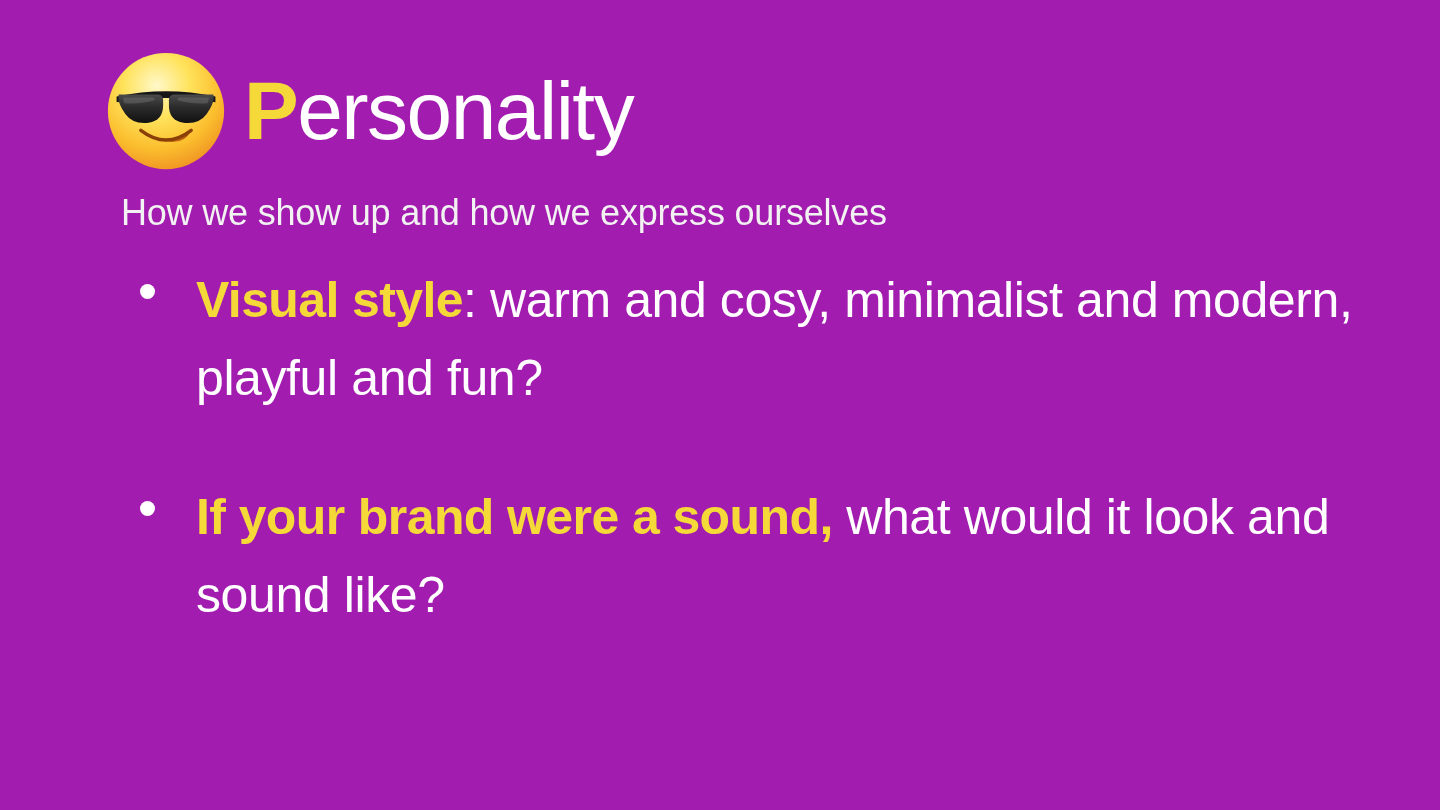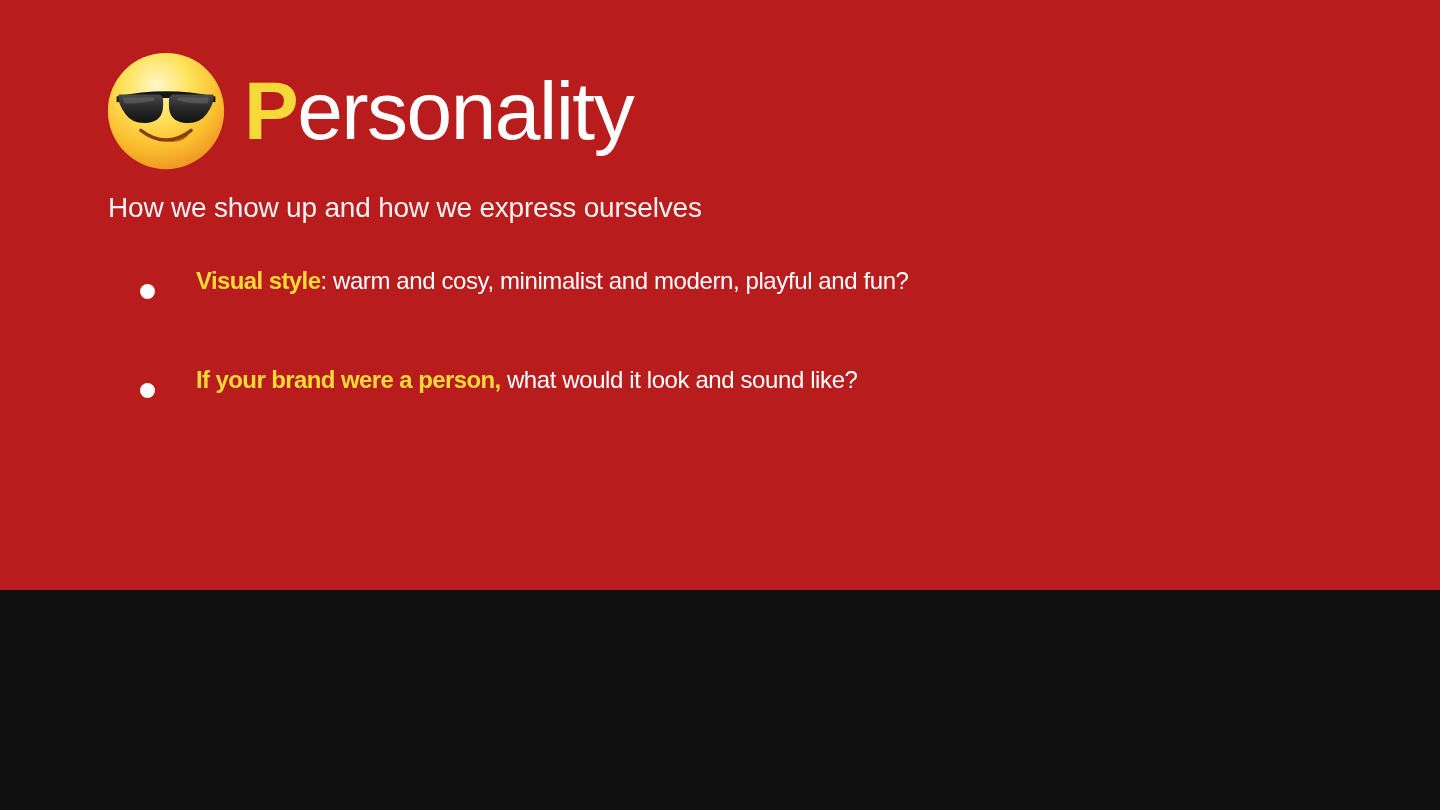--- a/index.html
+++ b/index.html
@@ -12,22 +12,22 @@
     height: 810px;
     background: #101010;
     overflow: hidden;
     font-family: "Liberation Sans", sans-serif;
     -webkit-font-smoothing: antialiased;
   }
 
   #slide {
     position: relative;
     width: 1440px;
-    height: 590px;
-    background: #b91c1c;
+    height: 810px;
+    background: #a21caf;
     box-sizing: border-box;
   }
 
   
   .header-row {
     position: absolute;
     left: 104px;
     top: 46px;
     display: flex;
     align-items: center;
@@ -53,23 +53,23 @@
     margin: 0;
     padding: 0;
   }
   .slide-title .accent {
     color: #F5D938;
   }
 
   
   .slide-subtitle {
     position: absolute;
-    left: 108px;
+    left: 121px;
     top: 190px;
-    font-size: 28px;
+    font-size: 36px;
     font-weight: 400;
     color: #F2F2F2;
     letter-spacing: -0.2px;
     line-height: 1.25;
     margin: 0;
     white-space: nowrap;
   }
 
   
   .bullet-list {
@@ -79,21 +79,21 @@
     width: 1230px;
     list-style: none;
     margin: 0;
     padding: 0;
   }
 
   .bullet-item {
     position: relative;
     padding-left: 72px;
     margin-bottom: 62px;
-    font-size: 24px;
+    font-size: 50px;
     line-height: 1.55;
     color: #FFFFFF;
     letter-spacing: -0.4px;
     font-weight: 400;
   }
   .bullet-item:last-child {
     margin-bottom: 0;
   }
 
   .bullet-marker {
@@ -164,18 +164,18 @@
   <ul class="bullet-list">
 
     <li class="bullet-item">
       <span class="bullet-marker"></span>
       <span class="bullet-text"><span class="lead">Visual style</span><span class="rest">: warm and cosy, minimalist and modern, playful and fun?</span></span>
     </li>
 
 
     <li class="bullet-item">
       <span class="bullet-marker"></span>
-      <span class="bullet-text"><span class="lead">If your brand were a person,</span><span class="rest"> what would it look and sound like?</span></span>
+      <span class="bullet-text"><span class="lead">If your brand were a sound,</span><span class="rest"> what would it look and sound like?</span></span>
     </li>
 
   </ul>
 
 </div>
 
 </body></html>

